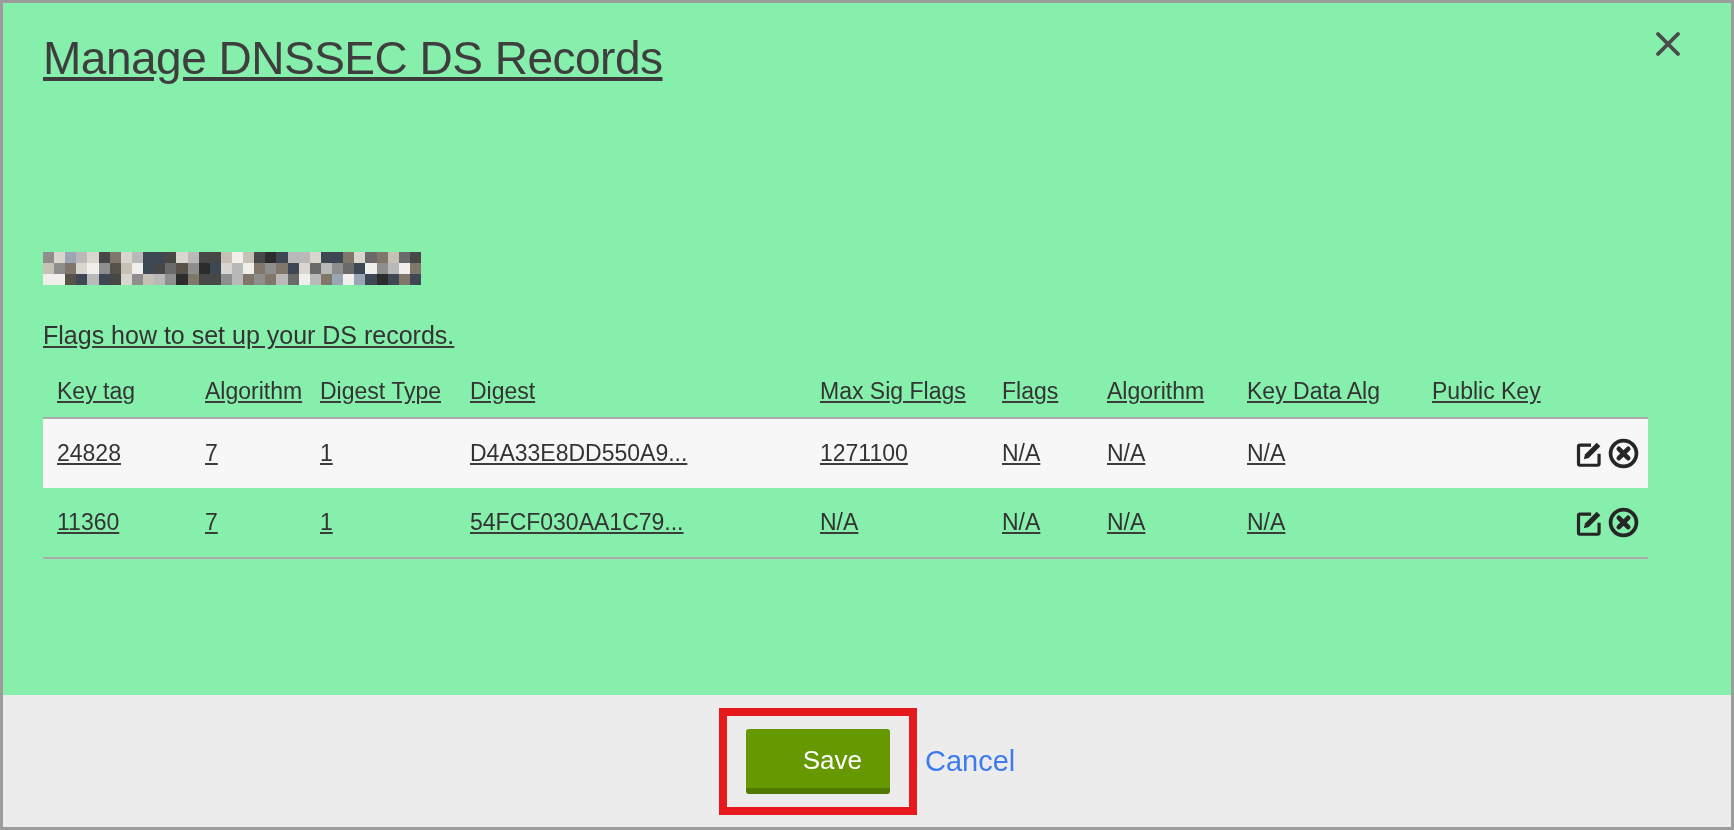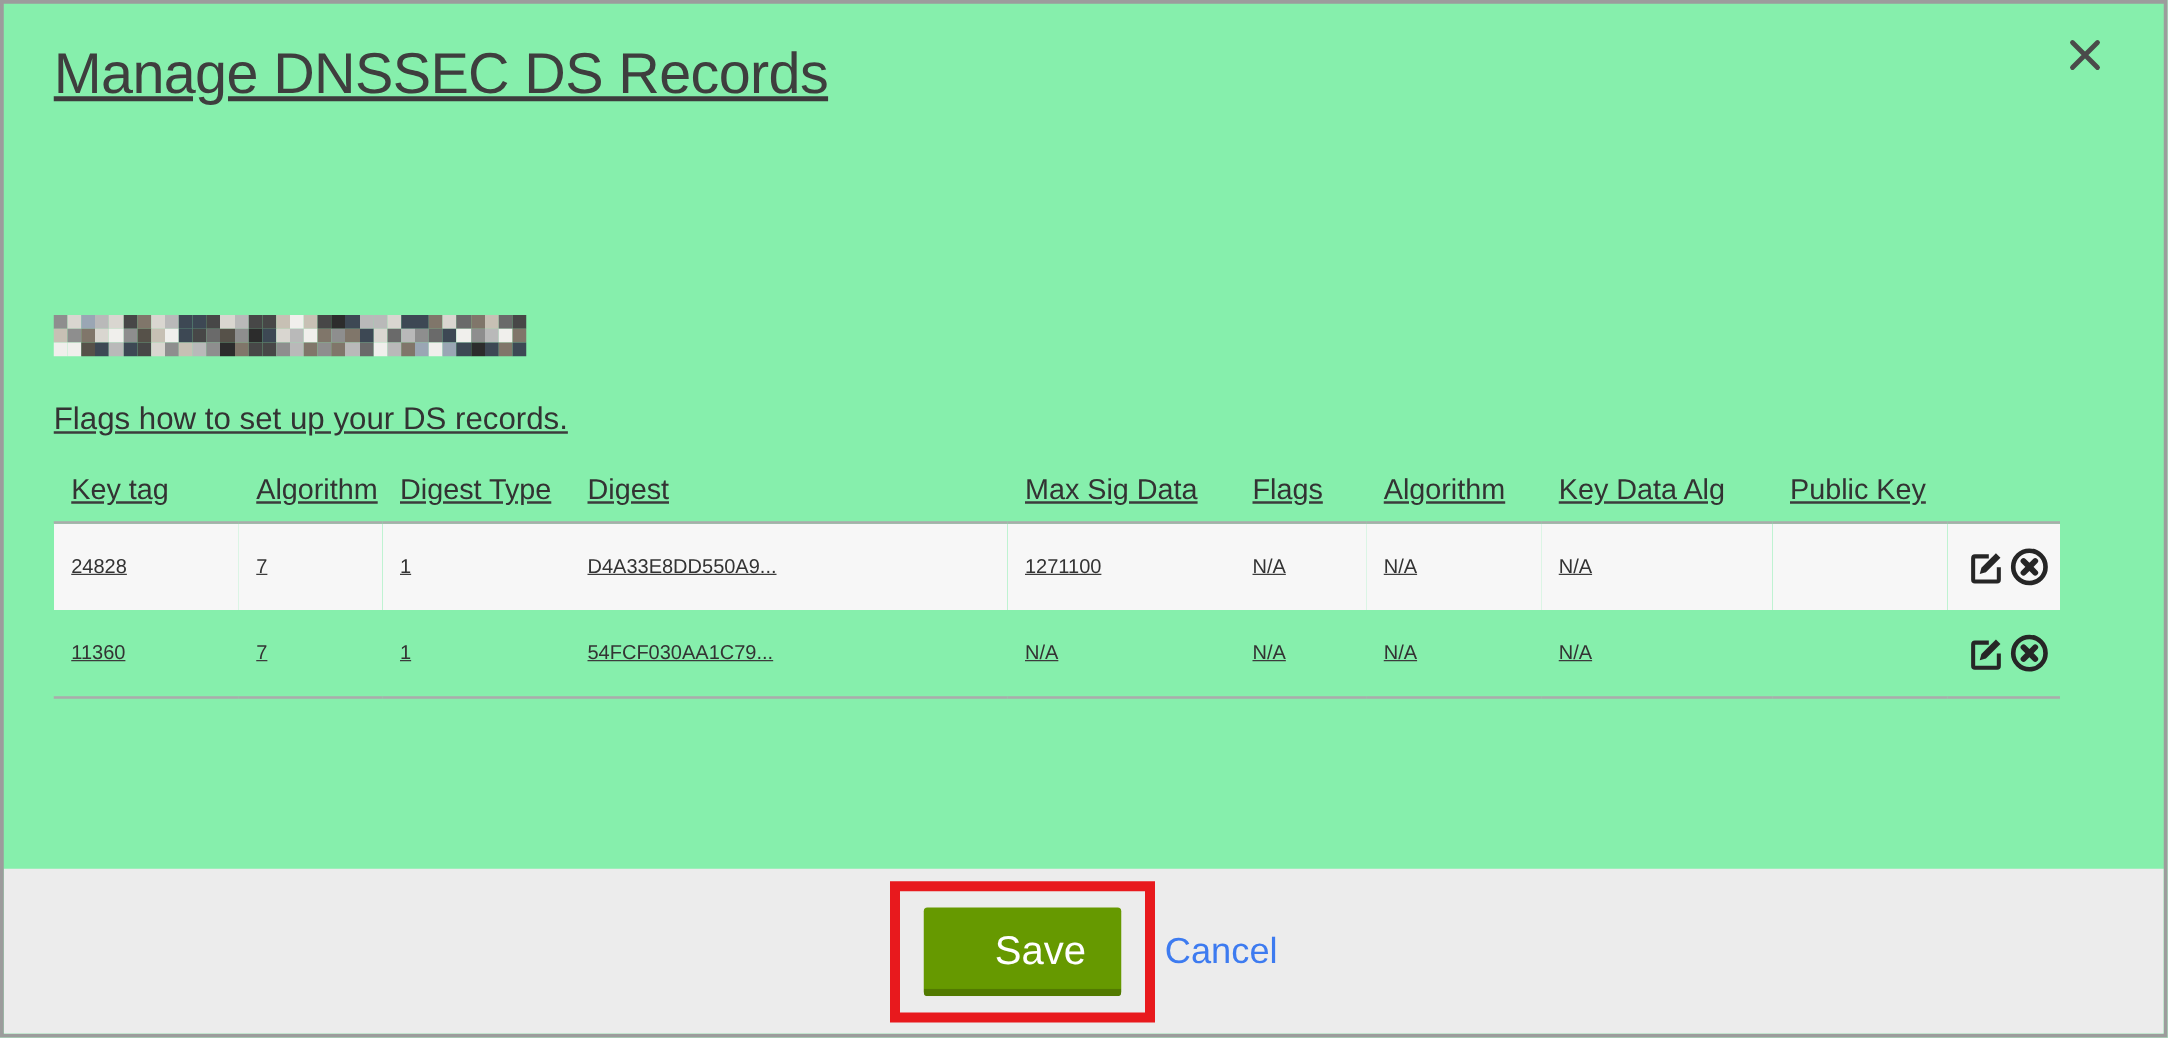--- a/index.html
+++ b/index.html
@@ -21,32 +21,32 @@
     grid-template-columns:repeat(34,1fr); grid-template-rows:repeat(3,1fr); font-size:0;}
   .mosaic i{display:block; width:100%; height:100%;}
   .instruction{margin-top:36px; font-size:25px; color:#333;}
   table{margin-top:14px; width:1605px; table-layout:fixed; border-collapse:collapse;}
   th{font-size:23px; font-weight:400; color:#333; text-align:left;
     padding:14px 8px 12px 14px; white-space:nowrap; overflow:hidden;}
   thead tr{border-bottom:2px solid var(--table-border);}
   tbody tr{height:70px;}
   tbody tr:first-child{background:var(--row-alt-bg);}
   tbody tr:last-child{border-bottom:2px solid var(--table-border);}
-  td{font-size:16px; color:#333; padding-left:14px; white-space:nowrap; overflow:hidden;}
+  td{font-size:23px; color:#333; padding-left:14px; white-space:nowrap; overflow:hidden;}
   td.actions-td{text-align:right; padding-right:10px; white-space:nowrap;}
   .icon-btn{background:none; border:none; padding:0; margin:0 0 0 2px; cursor:pointer;
     color:#262626; vertical-align:middle;}
   .icon-btn svg{display:block;}
   .add-btn{margin-top:14px; background:#fff; border:3px solid var(--green);
     color:var(--green); font-size:25px; padding:9px 27px; cursor:pointer; border-radius:1px;
     font-family:"Liberation Sans", sans-serif;}
   .footer{position:absolute; left:0; right:0; bottom:0; height:132px;
     background:var(--footer-bg); display:flex; align-items:center; justify-content:center;}
   .red-box{border:8px solid var(--red-highlight); padding:13px 19px; background:transparent;}
-  .save-btn{display:block; background:var(--green); color:#fff; font-size:32px;
+  .save-btn{display:block; background:var(--green); color:#fff; font-size:26px;
     border:none; border-bottom:6px solid var(--green-dark); border-radius:3px;
     padding:16px 28px 12px 57px; cursor:pointer; font-family:"Liberation Sans", sans-serif;}
   .cancel-link{color:var(--blue-link); font-size:29px; margin-left:8px; text-decoration:none; cursor:pointer;}
 </style>
 </head>
 <body>
 
 <div class="frame">
   <button class="close-btn" aria-label="Close">
     <span>
@@ -178,21 +178,21 @@
           <col style="width:185px">
           <col style="width:140px">
         <col style="width:90px">
       </colgroup>
       <thead>
         <tr>
           <th>Key tag</th>
             <th>Algorithm</th>
             <th>Digest Type</th>
             <th>Digest</th>
-            <th>Max Sig Data</th>
+            <th>Max Sig Flags</th>
             <th>Flags</th>
             <th>Algorithm</th>
             <th>Key Data Alg</th>
             <th>Public Key</th>
             <th class="actions-th"></th>
         </tr>
       </thead>
       <tbody>
           <tr>
     <td>24828</td>

